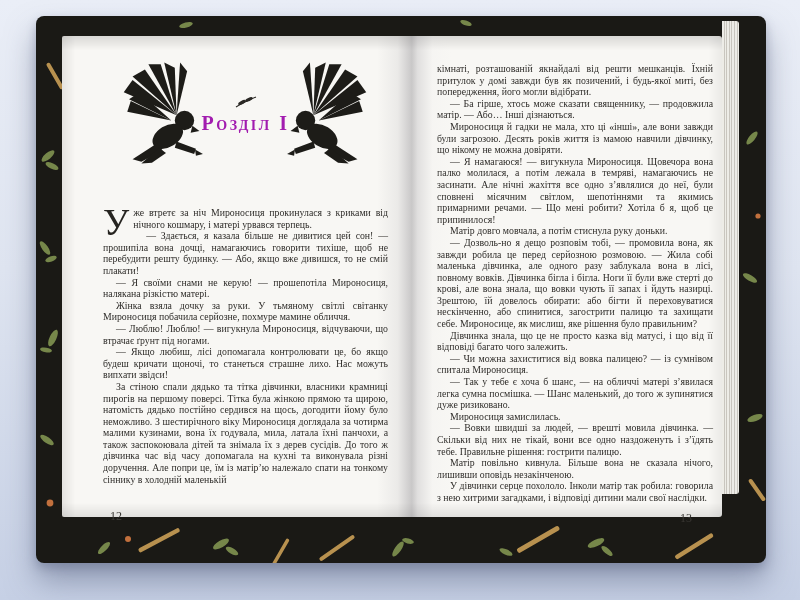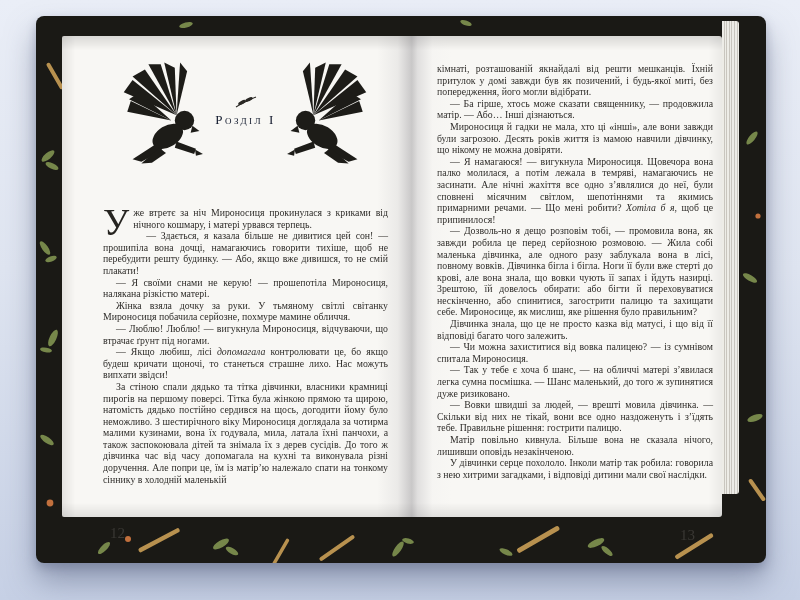--- a/index.html
+++ b/index.html
@@ -41,35 +41,35 @@
   .page-col{position:absolute;top:0;height:100%;}
   .page-left{left:0;width:350px;}
   .page-right{left:350px;width:310px;}
   .chapter-head{position:absolute;left:41px;top:24px;width:285px;text-align:center;}
   .owl{position:absolute;top:2px;width:88px;height:102px;}
   .owl-l{left:19px;}
   .owl-r{left:177px;transform:scaleX(-1);}
   .ornament{position:absolute;left:0;right:0;top:35px;height:14px;}
   .heading{
     position:absolute;left:0;right:0;top:52px;
-    font-variant:small-caps;font-size:13px;letter-spacing:2.5px;color:#0f172a;
+    font-variant:small-caps;font-size:20px;letter-spacing:2.5px;color:#a21caf;font-weight:bold;
   }
   .text-col{
     position:absolute;color:#2e2c29;font-size:9.8px;line-height:11.6px;
     text-align:justify;
   }
   .tc-left{left:41px;width:285px;top:171px;}
   .tc-right{left:25px;width:276px;top:27px;}
   .para{margin:0;text-indent:13px;}
   .para.noindent{text-indent:0;}
-  .it{font-style:italic;}
+  .it{}
   .dropcap{
     float:left;font-size:37px;line-height:29px;padding:1px 4px 0 0;color:#262420;
   }
-  .pagenum{position:absolute;font-size:15px;color:#3a3834;margin-top:16px;}
+  .pagenum{position:absolute;font-size:12px;color:#3a3834;}
   .pn-left{left:48px;top:473px;}
   .pn-right{left:268px;top:475px;}
   svg .ink{fill:#1d1c18;}
 </style>
 </head>
 <body>
 
 <div class="book">
   <div class="cover-pattern">
     <svg width="730" height="547" viewBox="0 0 730 547">
@@ -171,24 +171,26 @@
         </div>
       <div class="pagenum pn-left">12</div>
     </div>
 
     <div class="page-col page-right">
       <div class="text-col tc-right">
           <p class="para noindent"><span>кімнаті, розташованій якнайдалі від решти мешканців. Їхній притулок у домі завжди був як позичений, і будь-якої миті, без попередження, його могли відібрати.</span></p>
           <p class="para"><span>— Ба гірше, хтось може сказати священнику, — продовжила матір. — Або… Інші дізнаються.</span></p>
           <p class="para"><span>Мироносиця й гадки не мала, хто ці «інші», але вони завжди були загрозою. Десять років життя із мамою навчили дівчинку, що нікому не можна довіряти.</span></p>
           <p class="para"><span>— Я намагаюся! — вигукнула Мироносиця. Щовечора вона палко молилася, а потім лежала в темряві, намагаючись не засинати. Але нічні жахіття все одно з’являлися до неї, були сповнені місячним світлом, шепотіннями та якимись примарними речами. — Що мені робити? </span><span class="it">Хотіла б я</span><span>, щоб це припинилося!</span></p>
+          <p class="para"><span>Матір довго мовчала, а потім стиснула руку доньки.</span></p>
           <p class="para"><span>— Дозволь-но я дещо розповім тобі, — промовила вона, як завжди робила це перед серйозною розмовою. — Жила собі маленька дівчинка, але одного разу заблукала вона в лісі, повному вовків. Дівчинка бігла і бігла. Ноги її були вже стерті до крові, але вона знала, що вовки чують її запах і йдуть назирці. Зрештою, їй довелось обирати: або бігти й переховуватися нескінченно, або спинитися, загострити палицю та захищати себе. Мироносице, як мислиш, яке рішення було правильним?</span></p>
           <p class="para"><span>Дівчинка знала, що це не просто казка від матусі, і що від її відповіді багато чого залежить.</span></p>
           <p class="para"><span>— Чи можна захиститися від вовка палицею? — із сумнівом спитала Мироносиця.</span></p>
           <p class="para"><span>— Так у тебе є хоча б шанс, — на обличчі матері з’явилася легка сумна посмішка. — Шанс маленький, до того ж зупинятися дуже ризиковано.</span></p>
+          <p class="para"><span>Мироносиця замислилась.</span></p>
           <p class="para"><span>— Вовки швидші за людей, — врешті мовила дівчинка. — Скільки від них не тікай, вони все одно наздоженуть і з’їдять тебе. Правильне рішення: гострити палицю.</span></p>
           <p class="para"><span>Матір повільно кивнула. Більше вона не сказала нічого, лишивши оповідь незакінченою.</span></p>
           <p class="para"><span>У дівчинки серце похололо. Інколи матір так робила: говорила з нею хитрими загадками, і відповіді дитини мали свої наслідки.</span></p>
         </div>
       <div class="pagenum pn-right">13</div>
     </div>
 
     <div class="gutter"></div>
   </div>
 

